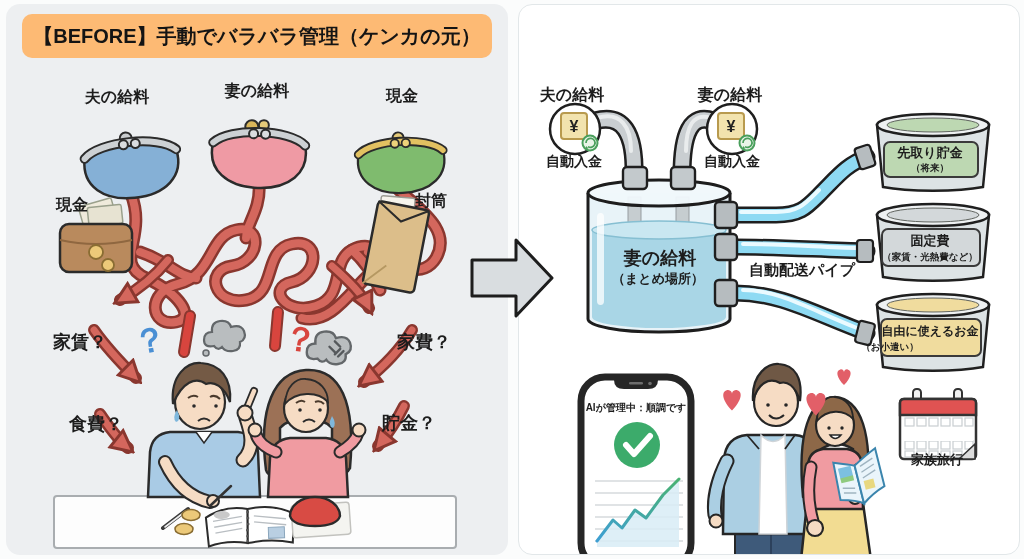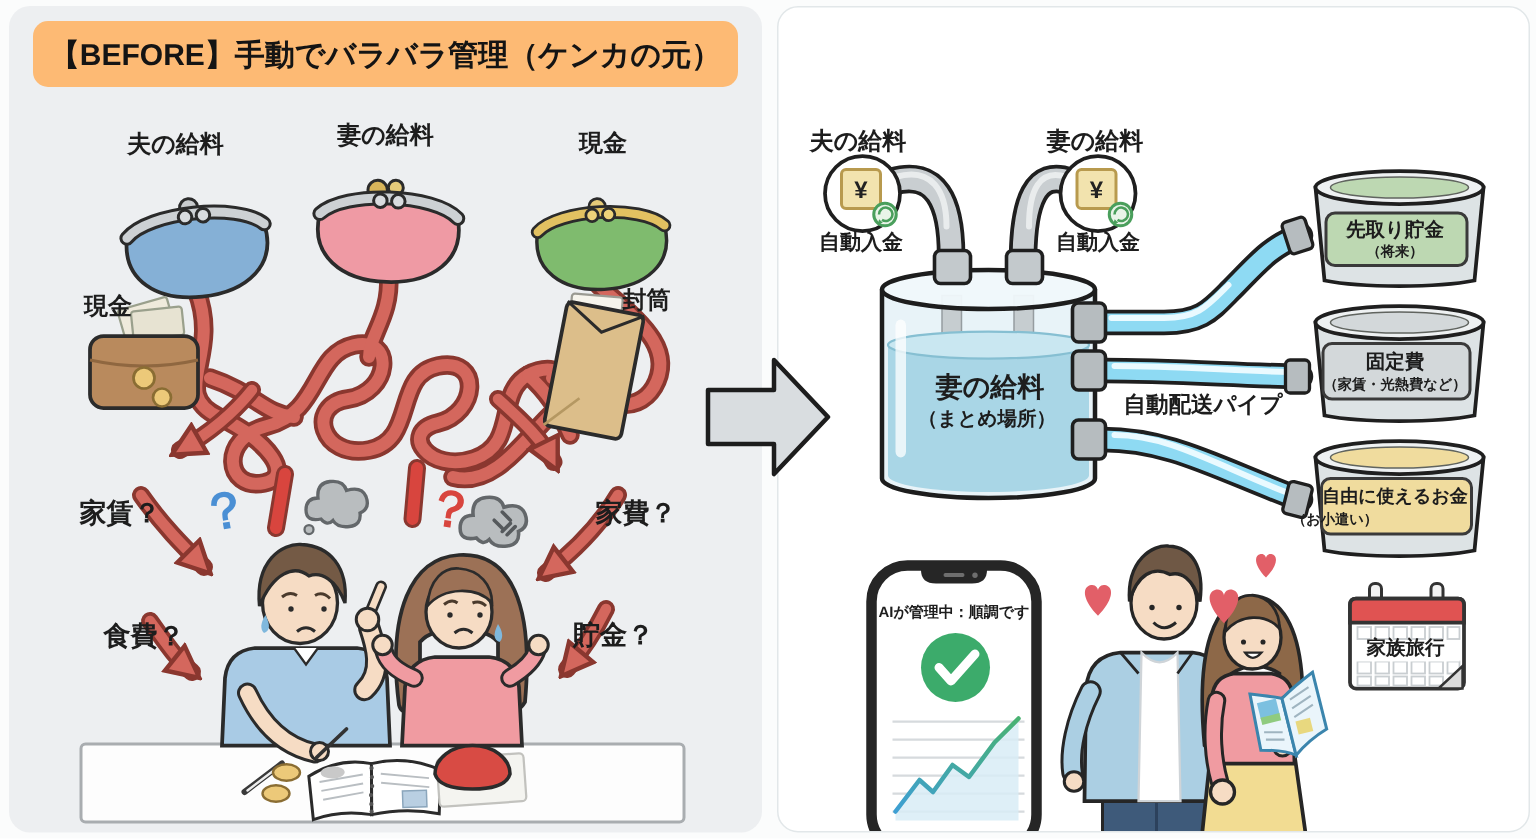--- a/index.html
+++ b/index.html
@@ -20,21 +20,21 @@
   .src{font-size:16px;}
   .q{font-size:18px;margin-top:27px;}
   .mark{font-size:34px;z-index:4;}
   .tanklbl{font-size:18px;}
   .tanksub{font-size:13px;}
   .pipelbl{font-size:15px;}
   .autolbl{font-size:14px;}
   .cantitle{font-size:13px;}
   .cansub{font-size:9.5px;text-align:right;}
   .phonestat{font-size:10px;}
-  .callbl{font-size:13px;}
+  .callbl{font-size:13px;margin-top:28px;}
   #big-arrow{position:absolute;left:452px;top:230px;z-index:8;}
 </style>
 </head>
 <body>
 
 <div id="stage">
 
   <div class="panel" id="panel-before">
     <svg class="art" id="art-before" viewBox="0 0 1024 559">
       <defs>

